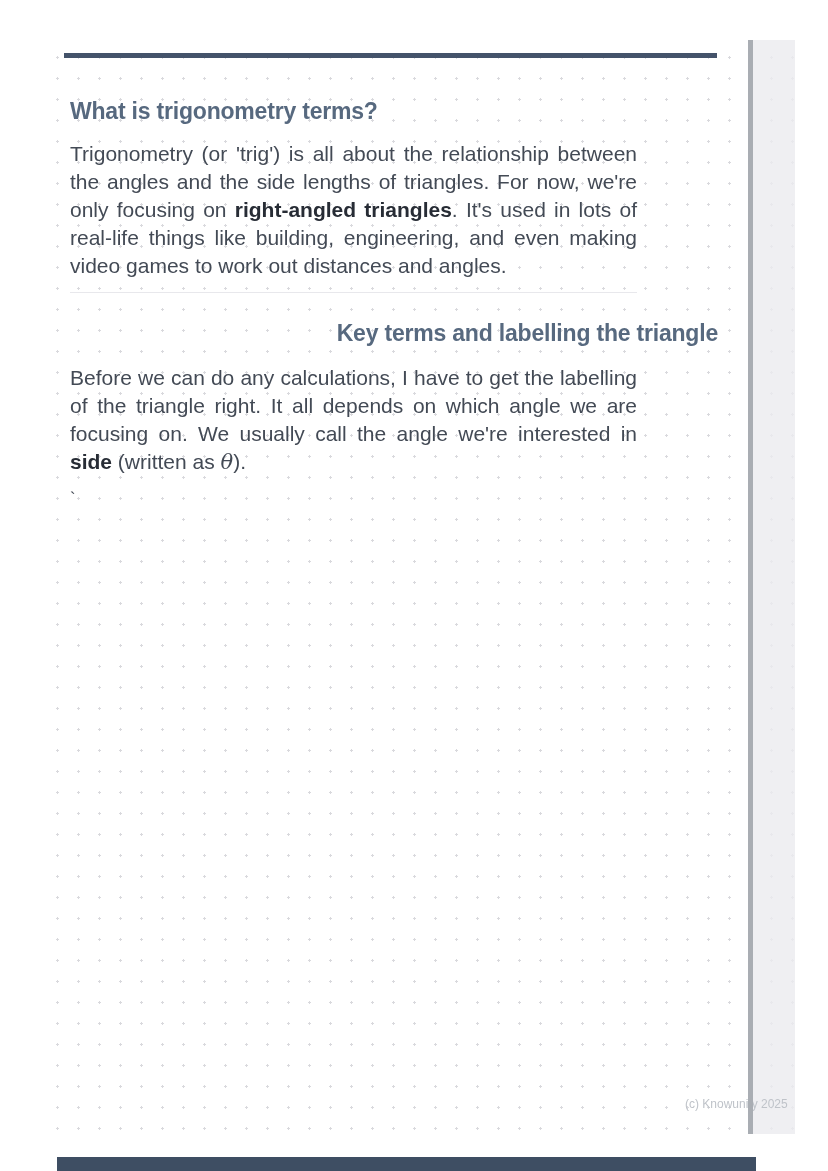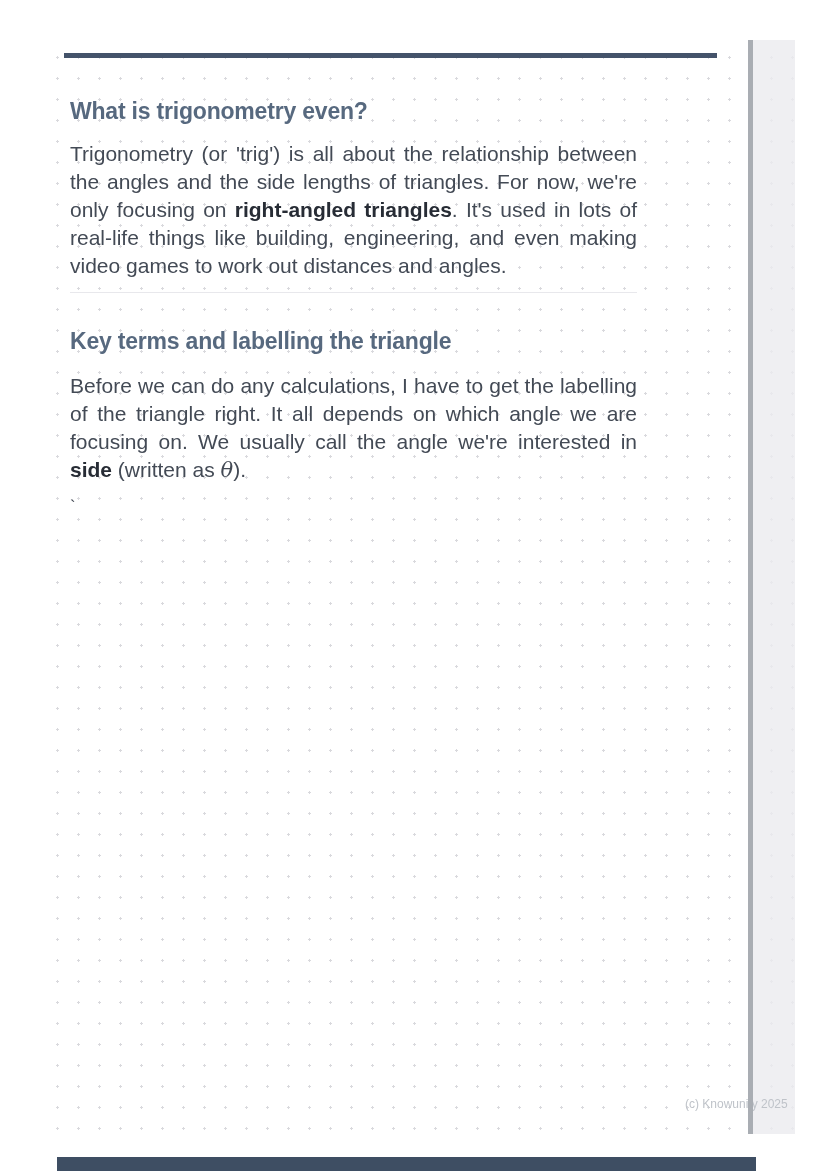--- a/index.html
+++ b/index.html
@@ -35,21 +35,21 @@
     color:var(--title);margin:30px 0 0 0;
   }
   .title-rule{
     height:5px;background:var(--rule);border:none;
     margin:13px 0 0 -6px;width:653px;
   }
   h2.section-heading{
     font-size:23px;line-height:30px;font-weight:700;letter-spacing:-0.2px;
     color:var(--heading);margin:38px 0 0 0;
   }
-  h2.section-heading.second{margin-top:33px;}
+  h2.section-heading.second{margin-top:25px;text-align:right;}
   p.body-par{
     font-size:21px;line-height:28px;color:var(--body);
     text-align:justify;width:567px;margin:14px 0 0 0;
   }
   p.body-par.second{margin-top:16px;}
   .seg-bold{font-weight:700;color:var(--bold);}
   .seg-serif{font-family:"DejaVu Serif",serif;}
   .seg-italic{font-style:italic;}
   hr.section-divider{
     border:none;border-top:1px solid var(--divider);
@@ -70,21 +70,21 @@
 </style>
 </head>
 <body>
 
 <div class="dot-field"></div>
 <div class="gutter"></div>
 
 <div class="content">
   <div class="title-rule"></div>
 
-  <h2 class="section-heading">What is trigonometry even?</h2>
+  <h2 class="section-heading">What is trigonometry terms?</h2>
   <p class="body-par"><span>Trigonometry (or 'trig') is all about the relationship between the angles and the side lengths of triangles. For now, we're only focusing on </span><span class="seg-bold">right-angled triangles</span><span>. It's used in lots of real-life things like building, engineering, and even making video games to work out distances and angles.</span></p>
 
   <hr class="section-divider">
 
   <h2 class="section-heading second">Key terms and labelling the triangle</h2>
   <p class="body-par second"><span>Before we can do any calculations, I have to get the labelling of the triangle right. It all depends on which angle we are focusing on. We usually call the angle we're interested in </span><span class="seg-bold">side</span><span> (written as </span><span class="seg-italic seg-serif">θ</span><span>).</span></p>
 
   <div class="stray-line">`</div>
 </div>
 

